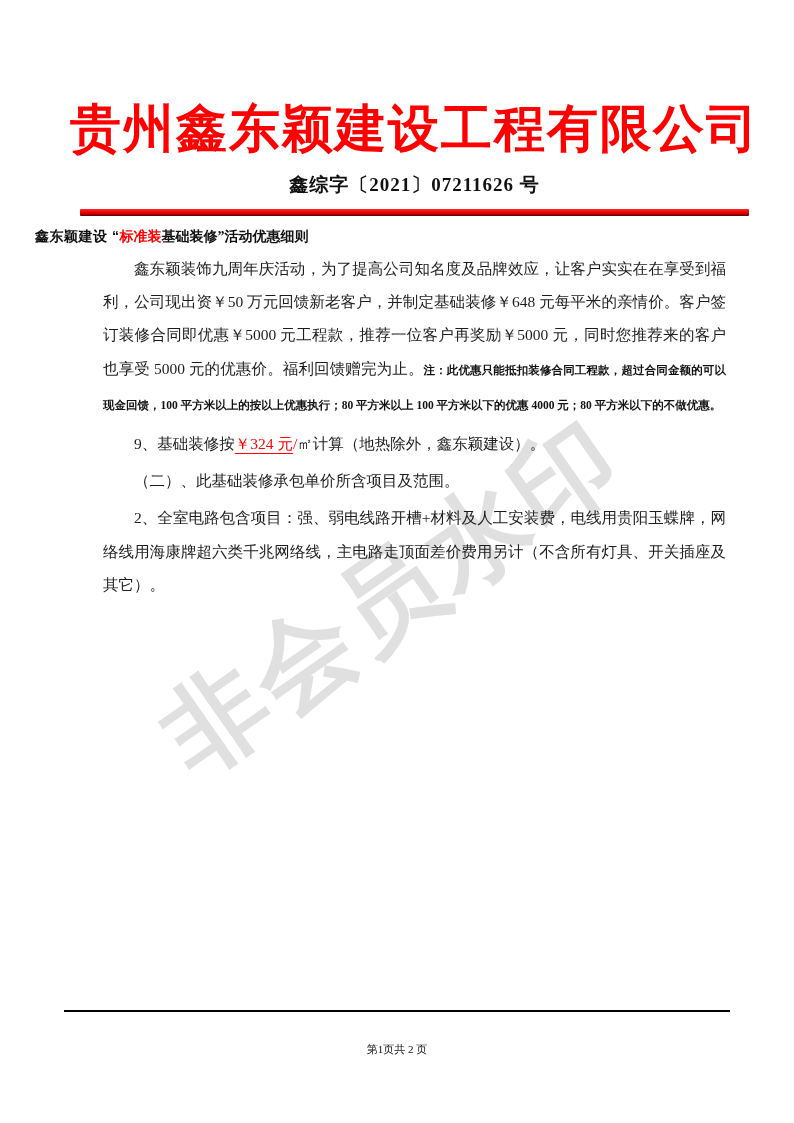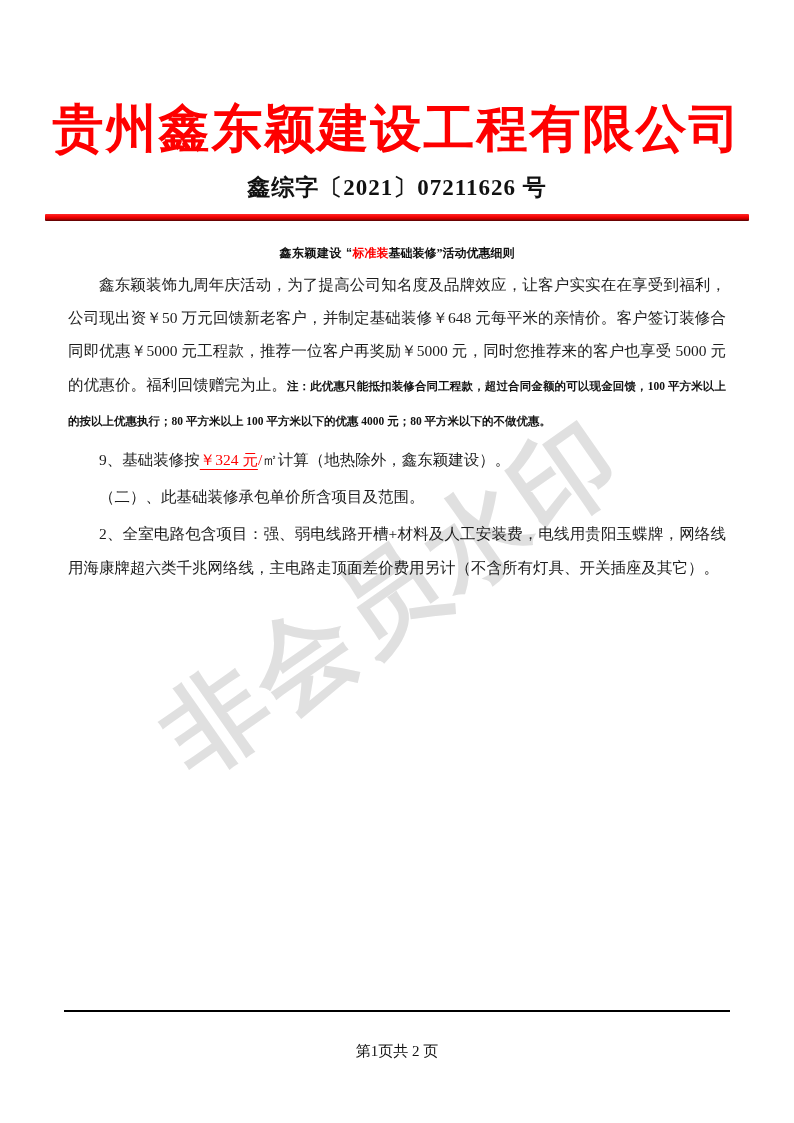--- a/index.html
+++ b/index.html
@@ -19,51 +19,50 @@
     transform:translate(-50%,-50%) rotate(-35deg);
     font-family:"Liberation Sans","DejaVu Sans",sans-serif;
     font-weight:bold;
     font-size:102px;
     letter-spacing:4px;
     color:#e0e0e0;
     white-space:nowrap;
     z-index:0;
     user-select:none;
   }
-  .layer{position:relative;z-index:1;}
+  .layer{position:relative;z-index:1;padding-left:35px;}
   
   .company-title{
     padding-top:100px;
     text-align:center;
     font-size:51px;
     font-weight:bold;
     letter-spacing:2px;
     line-height:1.15;
     color:#fe0000;
     white-space:nowrap;
   }
   .doc-number{
     margin-top:13px;
     text-align:center;
-    font-size:23px;
+    font-size:19px;
     font-weight:bold;
     letter-spacing:1px;
     color:#111;
   }
   .red-line{
     margin:11px 45px 0 45px;
     height:7px;
     background:linear-gradient(to bottom,#ff2a2a 0%,#f40000 45%,#c40000 70%,#4d0303 100%);
     border-radius:1px;
   }
   
   .activity-heading{
-    margin-top:24px;
-    text-align:center;
-    font-size:12px;
+    margin-top:12px;
+    font-size:14px;
     font-weight:bold;
     color:#111;
   }
   .heading-prefix{
     font-family:"Liberation Sans","DejaVu Sans",sans-serif;
     letter-spacing:0.5px;
   }
   .red{color:#fe0000;}
   
   .content{
@@ -97,21 +96,21 @@
     left:0;right:0;top:1015px;
     text-align:center;
     font-size:13px;
     color:#111;
     z-index:1;
   }
   .page-info{
     position:absolute;
     left:0;right:0;top:1042px;
     text-align:center;
-    font-size:15px;
+    font-size:11px;
     color:#111;
     z-index:1;
   }
 </style>
 </head>
 <body>
 
 <div class="page">
 
   <div class="watermark">非会员水印</div>

